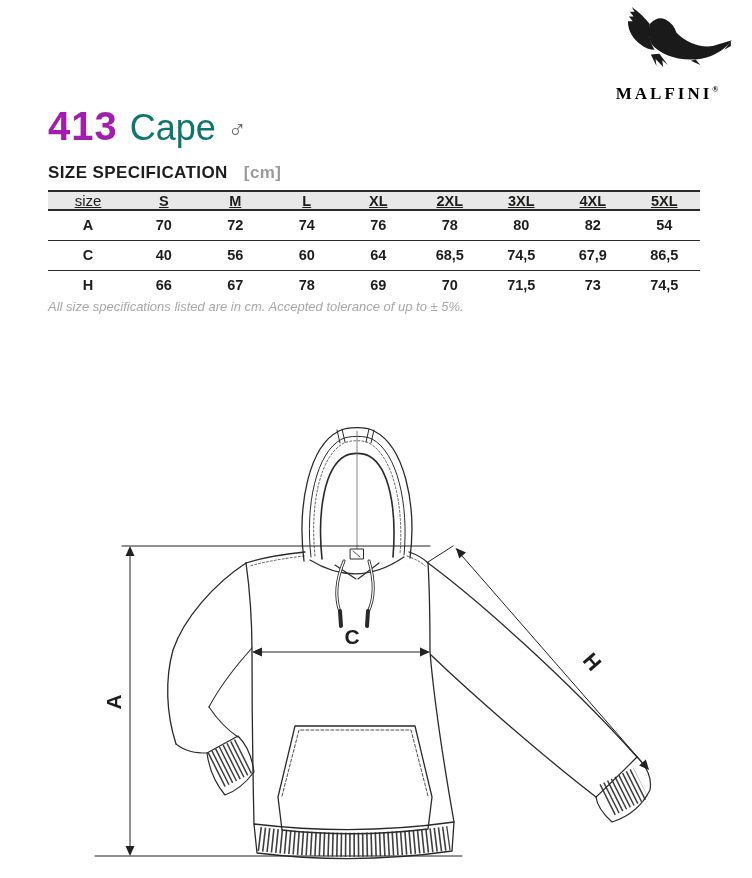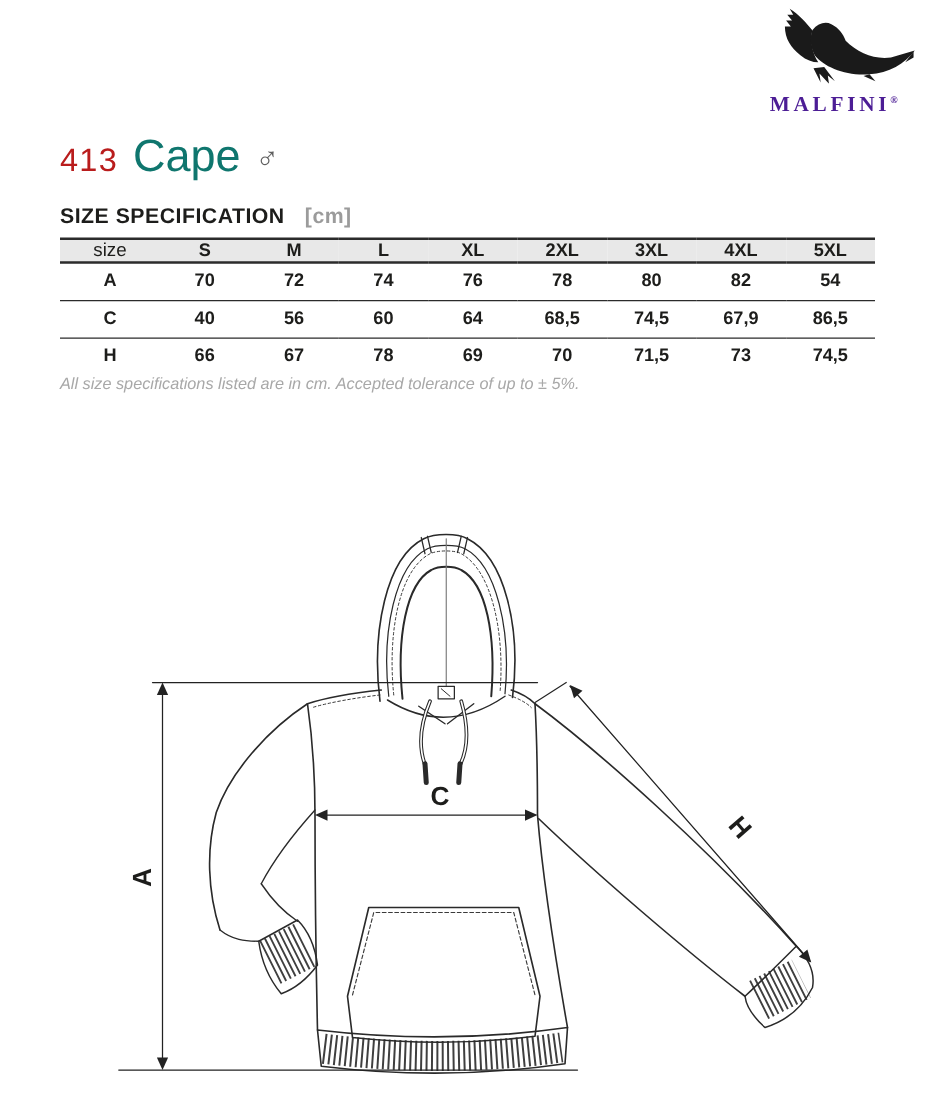--- a/index.html
+++ b/index.html
@@ -2,39 +2,39 @@
 <html><head>
 <meta charset="utf-8">
 <style>
   * { margin:0; padding:0; box-sizing:border-box; }
   html,body { width:752px; height:878px; background:#ffffff; font-family:"Liberation Sans", sans-serif; color:#1d1d1b; overflow:hidden; }
   .page { position:relative; width:752px; height:878px; background:#fff; }
 
   
   .logo { position:absolute; top:6px; right:12px; width:146px; text-align:center; }
   .logo svg { display:block; margin:0 auto; }
-  .brand { font-family:"Liberation Serif", serif; font-weight:700; font-size:17px; letter-spacing:3px; color:#4c1d95; margin-top:7px; white-space:nowrap; }
+  .brand { font-family:"Liberation Serif", serif; font-weight:700; font-size:17px; letter-spacing:3px; color:#000000; margin-top:17px; white-space:nowrap; }
   .brand sup { font-size:8px; letter-spacing:0; vertical-align:super; }
 
   
   .title-row { position:absolute; left:48px; top:104px; display:flex; align-items:baseline; gap:12px; }
-  .product-code { font-size:26px; font-weight:400; color:#b91c1c; letter-spacing:1px; }
+  .product-code { font-size:40px; font-weight:700; color:#a21caf; letter-spacing:1px; }
   .product-name { font-size:36px; font-weight:400; color:#0f766e; }
   .gender-symbol { font-size:25px; font-weight:400; color:#5f5f5f; transform:translateY(-2px); }
 
   
   .section-head { position:absolute; left:48px; top:163px; font-size:17px; font-weight:700; letter-spacing:0.4px; color:#1d1d1b; }
   .section-head .unit { color:#9b9b9b; font-weight:600;padding-left:11px; }
 
   
   table.size-table { position:absolute; left:48px; top:190px; width:652px; border-collapse:collapse; border-top:2px solid #2b2b2b; table-layout:fixed; }
   table.size-table col.c-label { width:80px; }
   table.size-table thead tr { background:#e8e8e8; border-bottom:2px solid #2b2b2b; }
   table.size-table th, table.size-table td { text-align:center; font-size:14.5px; font-weight:700; color:#1d1d1b; height:30px; padding:0; }
-  table.size-table thead th { height:14px; }
+  table.size-table thead th { height:14px;text-decoration:underline; }
   table.size-table th.size-label { font-weight:400; font-size:15px; }
   table.size-table tbody tr { border-bottom:1.5px solid #2b2b2b; }
   table.size-table tbody tr:last-child { border-bottom:none; }
 
   .note { position:absolute; left:48px; top:299px; font-style:italic; font-size:13px; color:#a8a8a8; }
 
   .diagram-wrap { position:absolute; left:85px; top:415px; }
   .dim-label { font-family:"Liberation Sans", sans-serif; font-size:21px; font-weight:600; fill:#1d1d1b; }
 </style>
 </head>

